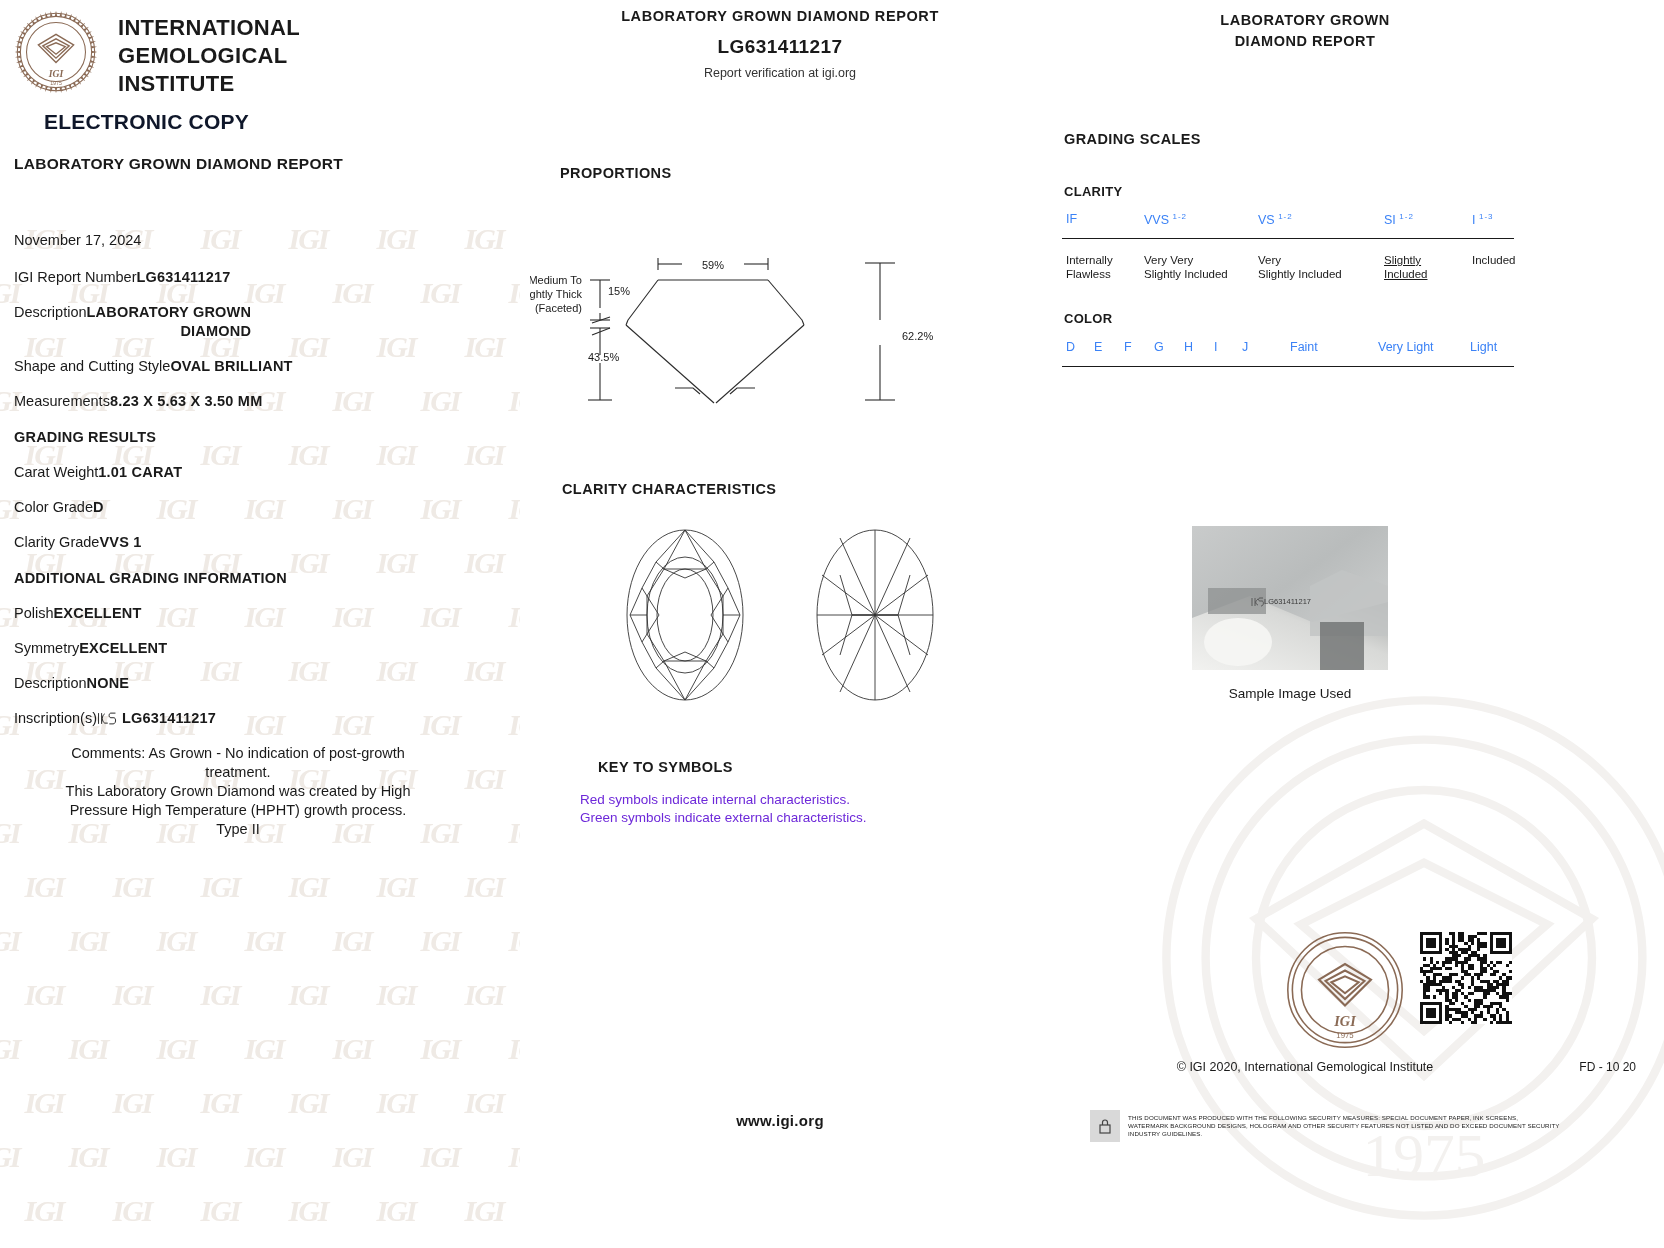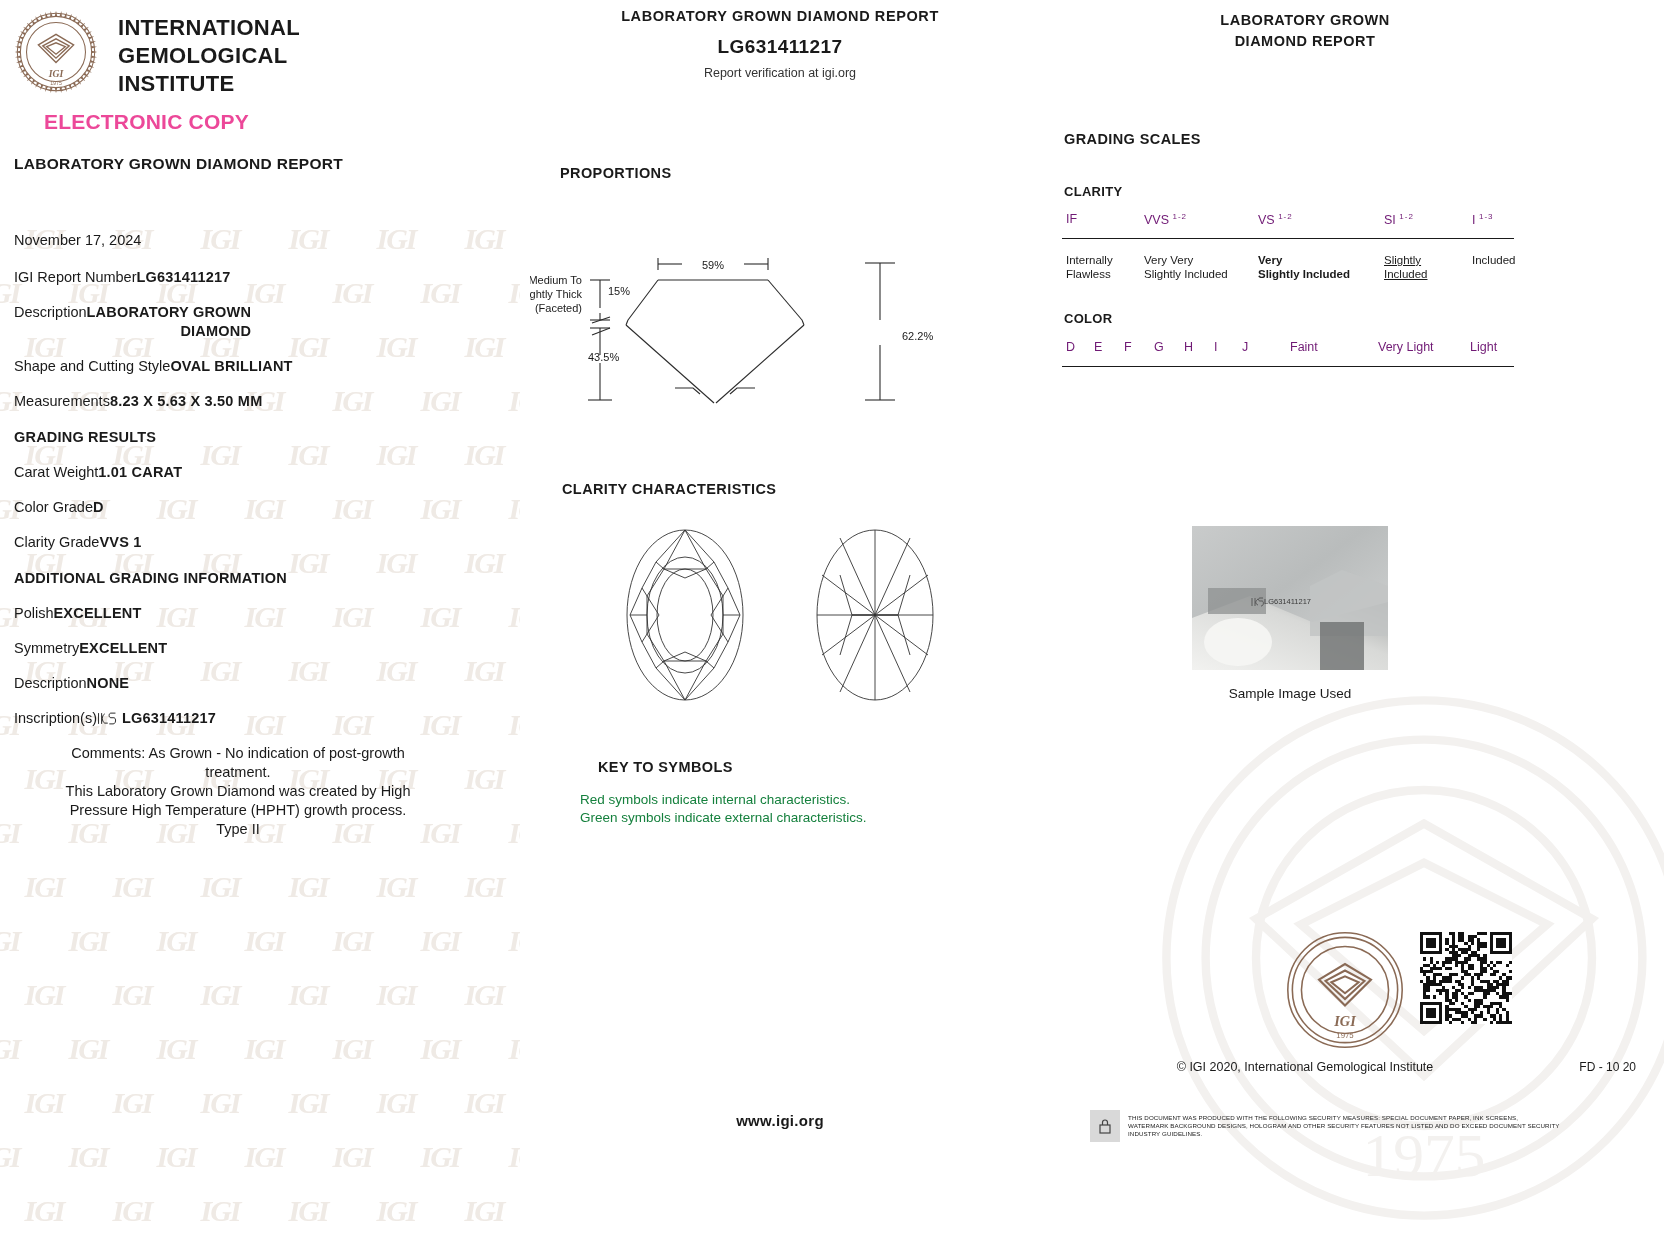--- a/index.html
+++ b/index.html
@@ -63,21 +63,21 @@
     font-weight: bold;
     line-height: 28px;
     letter-spacing: 0.3px;
     color: #1a1a1a;
   }
   .electronic-copy {
     position: absolute;
     left: 44px; top: 110px;
     font-size: 21px;
     font-weight: bold;
-    color: #ec4899;
+    color: #0f172a;
     letter-spacing: 0.2px;
   }
   .center-head {
     position: absolute;
     left: 520px; top: 8px;
     width: 520px;
     text-align: center;
   }
   .center-head .t1 { font-size: 14.5px; font-weight: bold; letter-spacing: 0.6px; }
   .center-head .t2 { font-size: 19px; font-weight: bold; margin-top: 12px; letter-spacing: 0.4px; }
@@ -145,21 +145,21 @@
   #clarity-head     { left: 562px; top: 481px; }
   #keysym-head      { left: 562px; top: 759px; margin-left: 36px; }
 
   .prop-diagram { position: absolute; left: 530px; top: 195px; }
   .clarity-diagram { position: absolute; left: 590px; top: 520px; }
   .key-text {
     position: absolute;
     left: 580px; top: 791px;
     font-size: 13.5px;
     line-height: 18px;
-    color: #15803d;
+    color: #6d28d9;
   }
 
   
   #scales-head { left: 1064px; top: 131px; }
   .scale-label {
     position: absolute;
     font-size: 13px;
     font-weight: bold;
     letter-spacing: 0.3px;
   }
@@ -170,21 +170,21 @@
     position: absolute;
     left: 1062px;
     width: 452px;
   }
   #clarity-table { top: 212px; }
   #color-table   { top: 340px; }
   .scale-heads { position: relative; height: 26px; }
   .scale-heads .h {
     position: absolute;
     font-size: 12.5px;
-    color: #701a75;
+    color: #3b82f6;
     white-space: nowrap;
   }
   .scale-heads .h sup { font-size: 8px; letter-spacing: 1px; vertical-align: super; }
   .scale-rule { border-top: 1.6px solid #1a1a1a; }
   .scale-descs { position: relative; height: 34px; margin-top: 14px; }
   .scale-descs .d {
     position: absolute;
     font-size: 11.5px;
     line-height: 14px;
     color: #1a1a1a;
@@ -655,21 +655,21 @@
         <div class="h" style="left: 4px;">IF</div>
         <div class="h" style="left: 82px;">VVS <sup>1-2</sup></div>
         <div class="h" style="left: 196px;">VS <sup>1-2</sup></div>
         <div class="h" style="left: 322px;">SI <sup>1-2</sup></div>
         <div class="h" style="left: 410px;">I <sup>1-3</sup></div>
       </div>
     <div class="scale-rule"></div>
     <div class="scale-descs" id="clarity-descs">
         <div class="d" style="left: 4px;">Internally<br>Flawless</div>
         <div class="d" style="left: 82px;">Very Very<br>Slightly Included</div>
-        <div class="d" style="left: 196px; font-weight: bold;">Very<br>Slightly Included</div>
+        <div class="d" style="left: 196px;">Very<br>Slightly Included</div>
         <div class="d" style="left: 322px; text-decoration: underline;">Slightly<br>Included</div>
         <div class="d" style="left: 410px;">Included</div>
       </div>
   </div>
 
   <div class="scale-label" id="color-label">COLOR</div>
   <div class="scale-table" id="color-table">
     <div class="scale-heads" id="color-heads">
         <div class="h" style="left: 4px;">D</div>
         <div class="h" style="left: 32px;">E</div>

